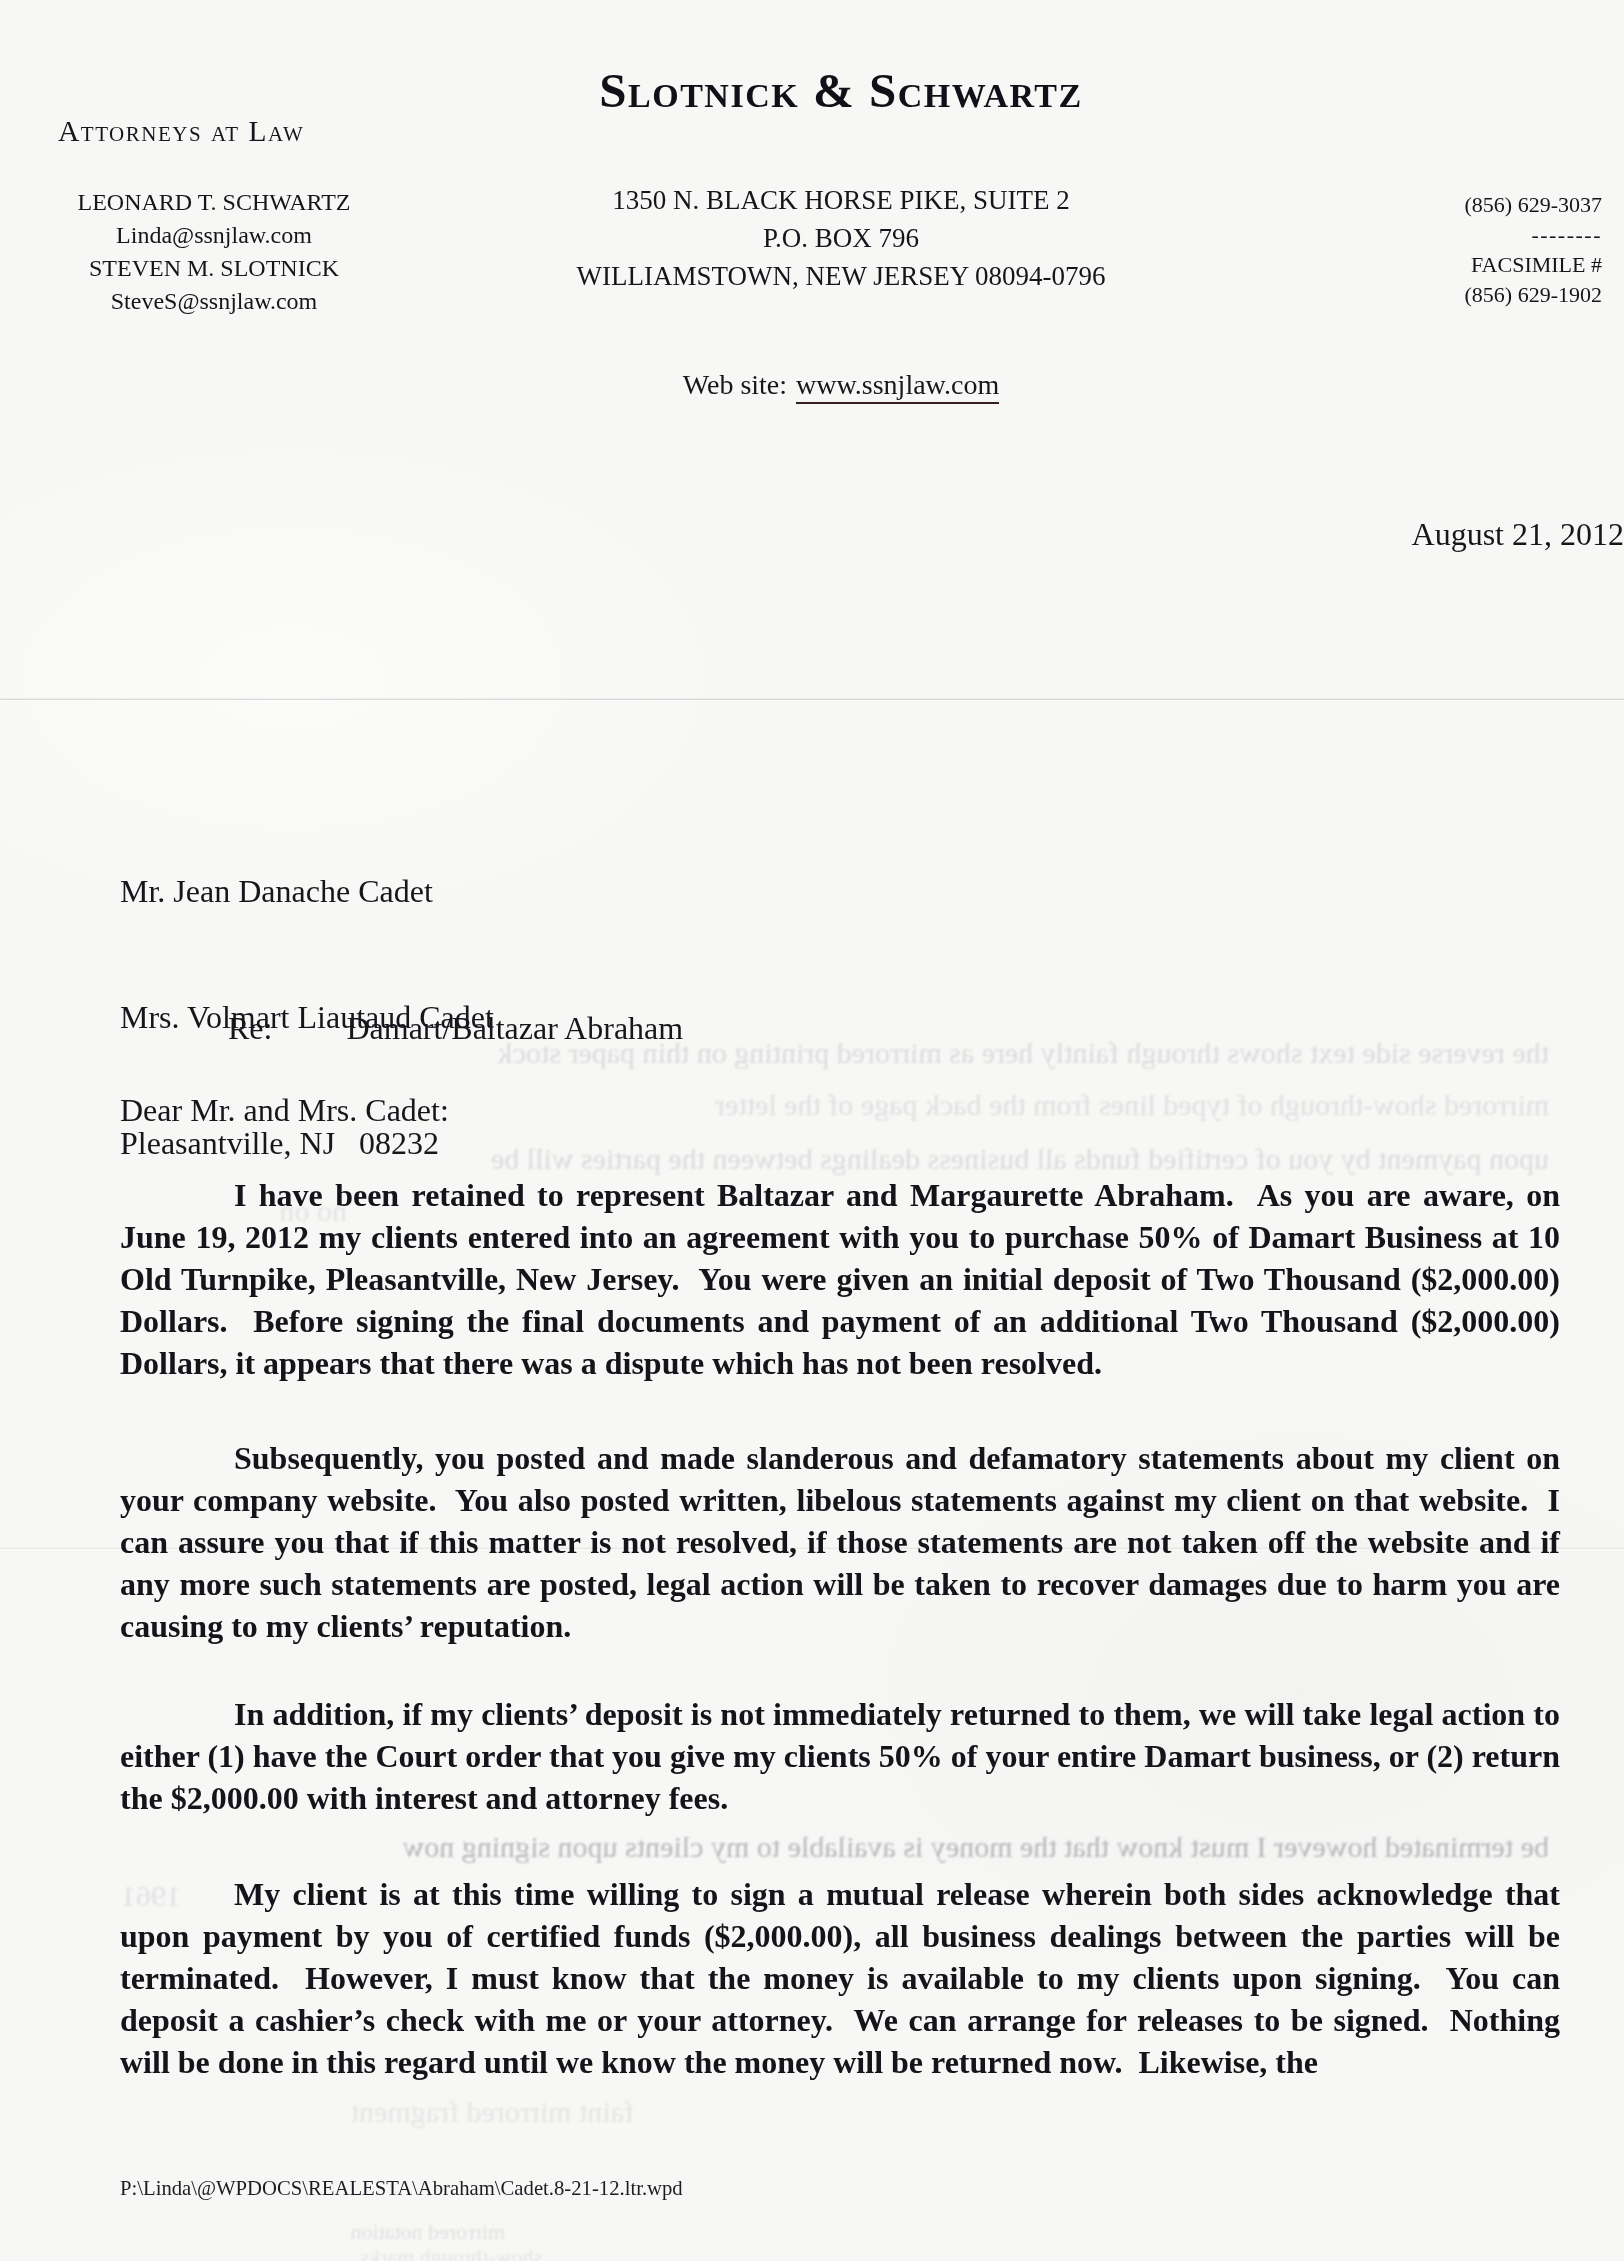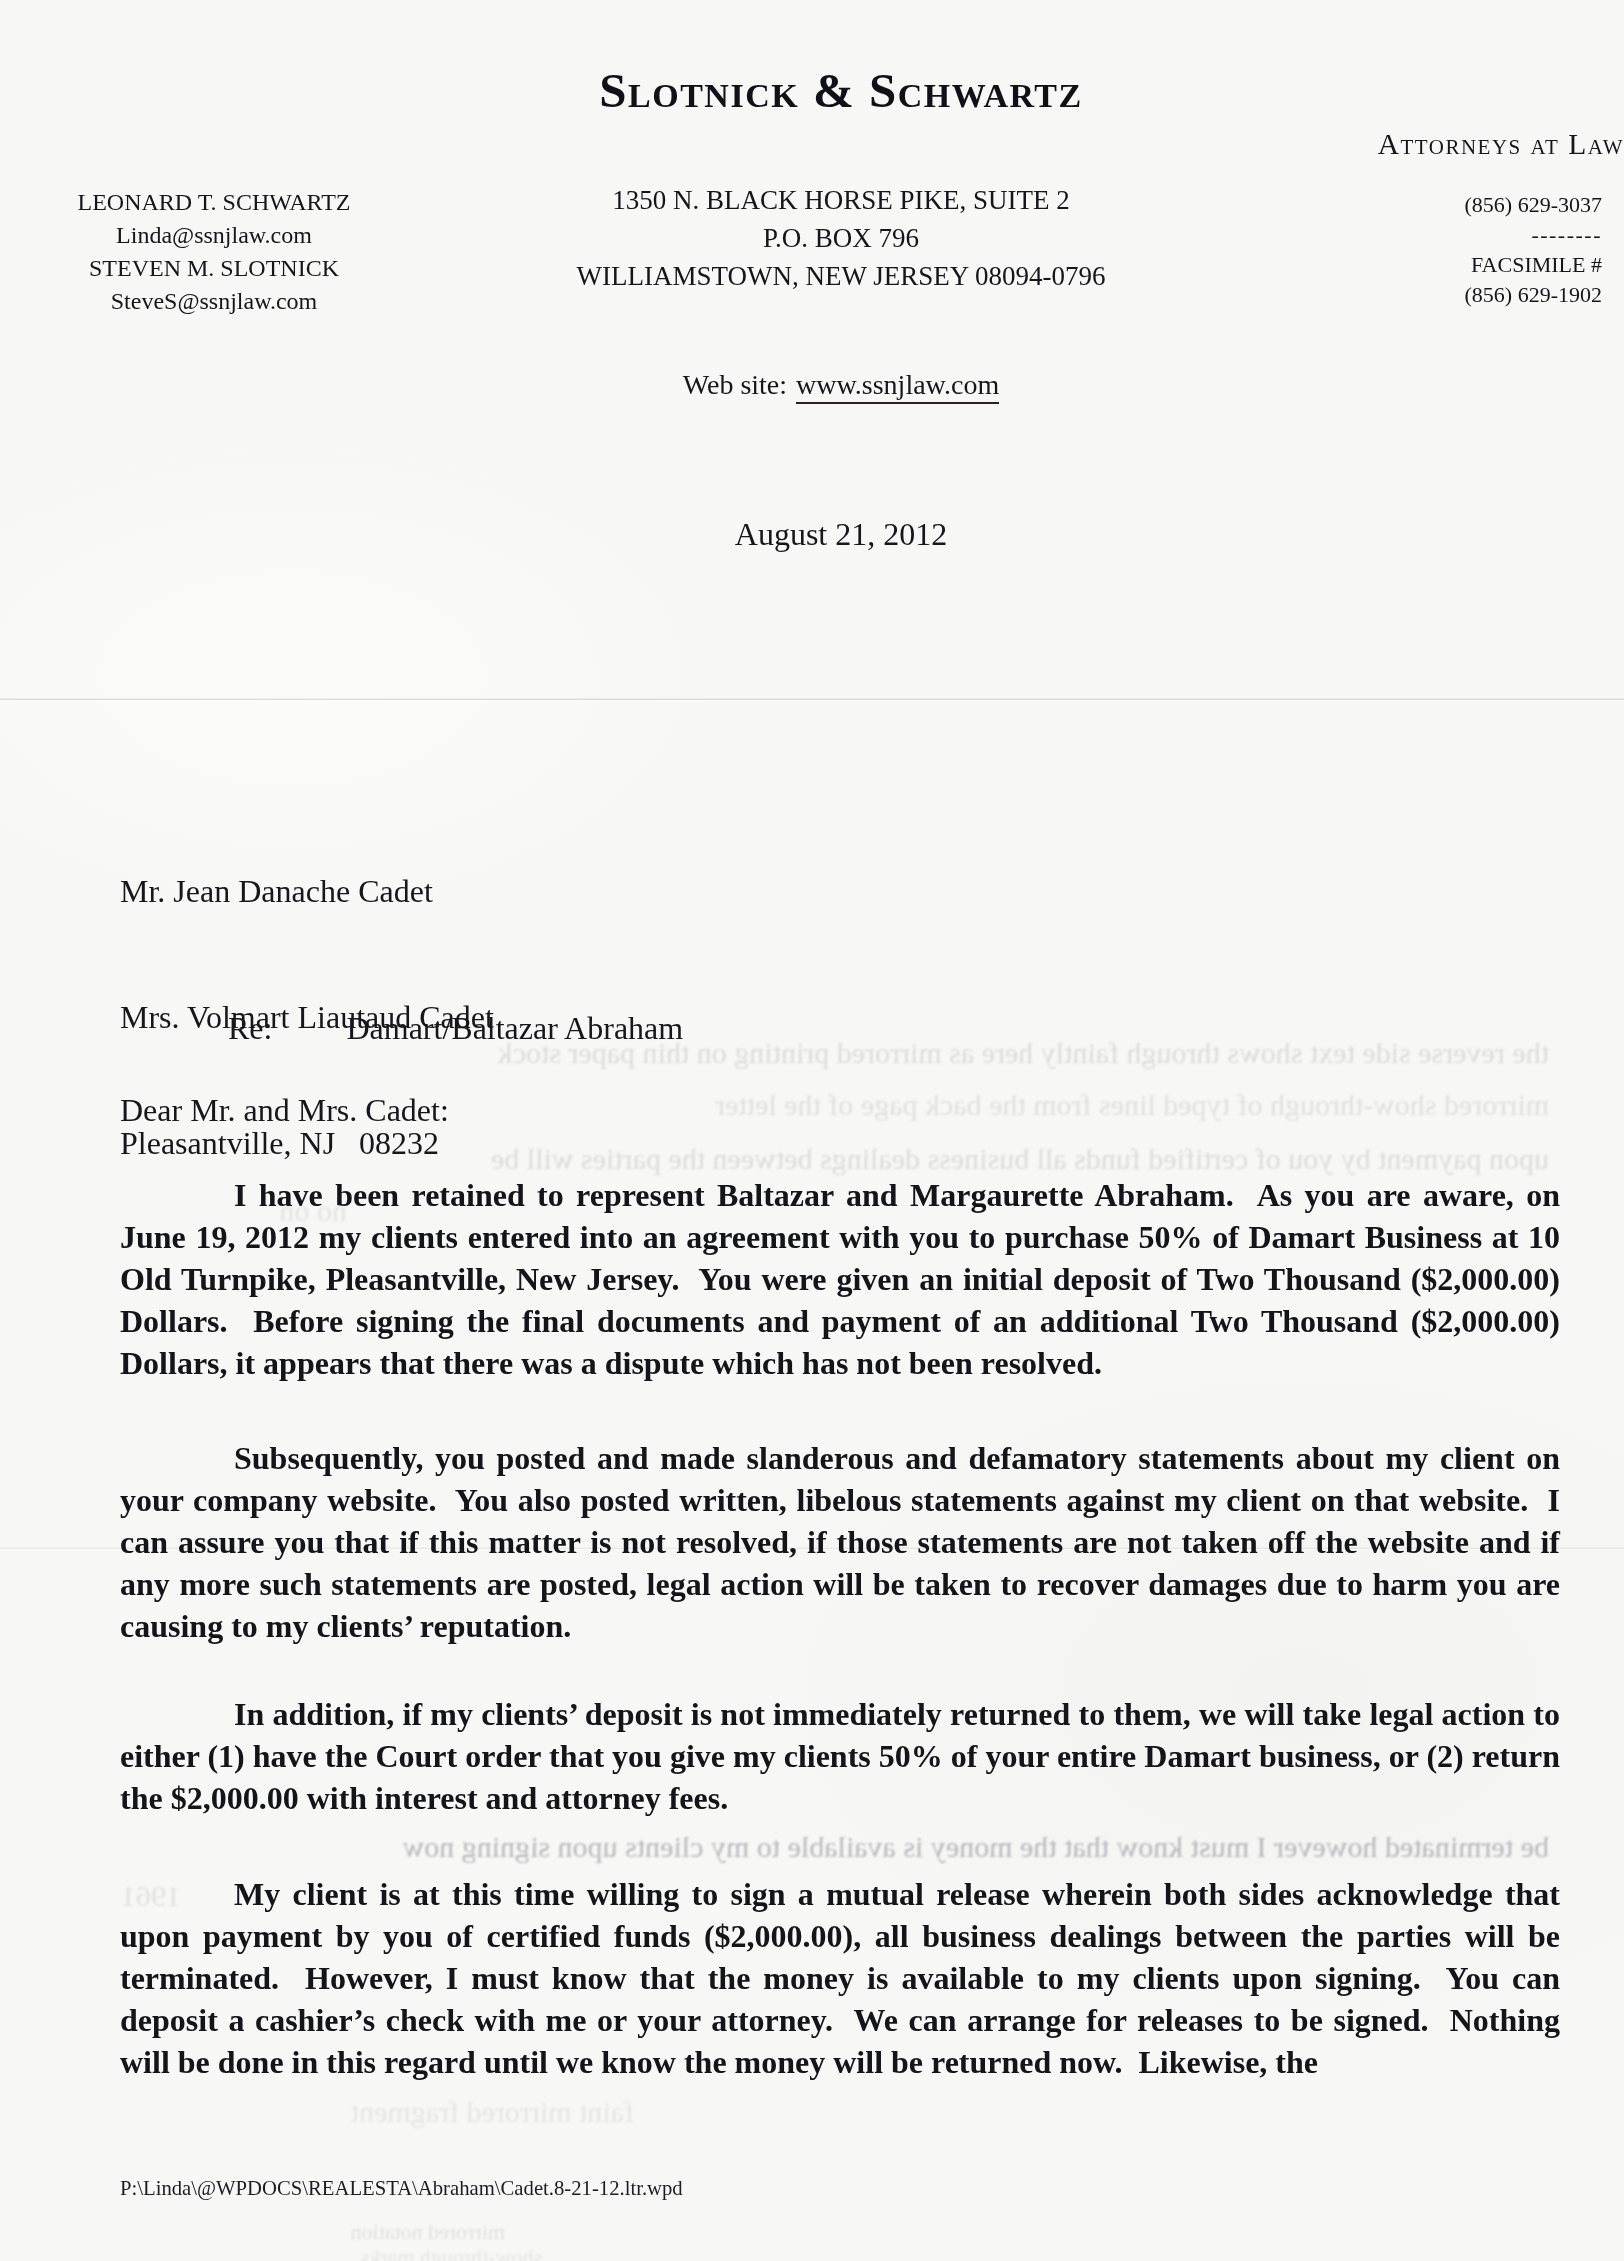--- a/index.html
+++ b/index.html
@@ -19,22 +19,22 @@
   .firm-name{
     top:65px;left:58px;right:0;
     text-align:center;
     font-variant:small-caps;
     font-weight:bold;
     font-size:49px;line-height:52px;
     letter-spacing:1.5px;
     color:#101018;
   }
   .tagline{
-    top:127px;left:58px;right:0;
-    text-align:right;
+    top:114px;left:58px;right:0;
+    text-align:left;
     font-variant:small-caps;
     font-size:29.5px;line-height:34px;
     letter-spacing:1.5px;
     color:#16161f;
   }
   .attorneys{
     top:186px;left:26px;width:376px;
     text-align:center;
     font-size:24px;line-height:33px;
     color:#15151c;
@@ -57,21 +57,21 @@
     text-align:center;
     font-size:28px;line-height:35px;
   }
   .website-url{
     border-bottom:2.2px solid #33201d;
     padding-bottom:1.5px;
     margin-left:8.9px;
   }
   .date-line{
     top:515px;left:58px;right:0;
-    text-align:center;
+    text-align:right;
     font-size:32px;line-height:38px;
   }
   
   .recipient{
     top:786px;left:120px;width:738px;
     font-size:32px;line-height:42px;
     white-space:pre;
   }
   .re-line{
     top:1007px;left:120px;width:1328px;

